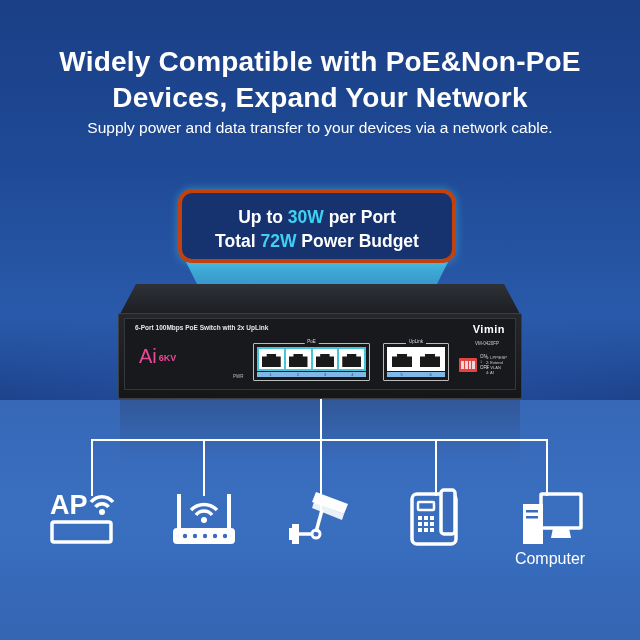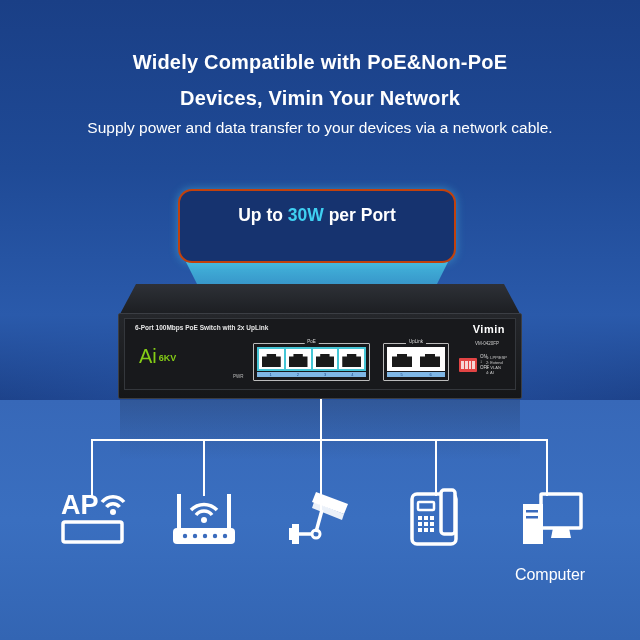--- a/index.html
+++ b/index.html
@@ -13,30 +13,30 @@
   .bg-lower {
     position: absolute; left: 0; top: 400px; width: 640px; height: 240px;
     background: linear-gradient(180deg, #3768b8 0%, #3a6fc0 50%, #3365b3 100%);
   }
   .bg-upper {
     position: absolute; left: 0; top: 0; width: 640px; height: 420px;
     background: linear-gradient(180deg, #1a3f86 0%, #1f4a96 40%, #2a5aab 75%, rgba(55,104,184,0) 100%);
   }
   .headline {
     position: absolute; left: 0; top: 44px; width: 640px;
-    text-align: center; font-weight: bold; font-size: 20px; line-height: 36px;
+    text-align: center; font-weight: bold; font-size: 28px; line-height: 36px;
     color: #fff; letter-spacing: 0.2px;
   }
   .subhead {
     position: absolute; left: 0; top: 119px; width: 640px;
     text-align: center; font-size: 15.5px; color: #fff;
   }
   .callout {
     position: absolute; left: 178px; top: 189px; width: 278px; height: 74px;
-    border: 2px solid #c2410c; border-radius: 14px;
+    border: 4px solid #c2410c; border-radius: 14px;
     background: #16336f;
     box-shadow: 0 0 10px rgba(79,208,236,0.45);
     text-align: center; padding-top: 12px;
     font-weight: bold; font-size: 17.5px; line-height: 24px; color: #fff;
   }
   .callout .hl { color: #3fd0f2; }
   .beam {
     position: absolute; left: 0; top: 0; width: 640px; height: 640px; pointer-events: none;
   }
   .switch-top {
@@ -47,21 +47,21 @@
   .switch-front {
     position: absolute; left: 118px; top: 313px; width: 404px; height: 86px;
     background: linear-gradient(180deg, #25272b 0%, #151618 100%);
     border: 1px solid #3b3e44; border-radius: 2px;
   }
   .switch-front .inner {
     position: absolute; left: 5px; top: 4px; right: 5px; bottom: 8px;
     border: 1px solid #34373c; background: #18191c;
   }
   .sw-title { position: absolute; left: 10px; top: 5px; font-size: 6.5px; font-weight: bold; color: #e6e6e6; }
-  .sw-ai { position: absolute; left: 14px; top: 26px; font-size: 20px; color: #84cc16; }
+  .sw-ai { position: absolute; left: 14px; top: 26px; font-size: 20px; color: #ec4899; }
   .sw-ai small { font-size: 9px; font-weight: bold; vertical-align: 2px; margin-left: 2px; }
   .sw-pwr { position: absolute; left: 108px; top: 55px; font-size: 4.5px; color: #bbb; }
   .sw-brand { position: absolute; right: 10px; top: 4px; font-size: 11px; font-weight: bold; color: #fff; letter-spacing: 0.5px; }
   .sw-model { position: absolute; right: 16px; top: 22px; font-size: 4.5px; color: #ccc; }
   .port-group {
     position: absolute; top: 24px; height: 38px; border: 1px solid #bbb; border-radius: 1px;
   }
   .port-group.poe { left: 128px; width: 117px; }
   .port-group.uplink { left: 258px; width: 66px; }
   .port-group .lbl {
@@ -98,38 +98,41 @@
   .device .label { position: absolute; left: 0; width: 120px; font-size: 16px; color: #fff; text-align: center; }
 </style>
 </head>
 <body>
 
 <div class="bg-upper"></div>
 <div class="bg-lower"></div>
 
 <div class="headline">
   <div>Widely Compatible with PoE&amp;Non-PoE</div>
-  <div>Devices, Vimin Your Network</div>
+  <div>Devices, Expand Your Network</div>
 </div>
 <div class="subhead">Supply power and data transfer to your devices via a network cable.</div>
 
 <svg class="beam" width="640" height="640">
   <defs>
     <linearGradient id="beamG" x1="0" y1="0" x2="0" y2="1">
       <stop offset="0" stop-color="#4fd6ef" stop-opacity="0.75"></stop>
       <stop offset="1" stop-color="#2fa8d0" stop-opacity="0.35"></stop>
     </linearGradient>
   </defs>
   <polygon points="186,262 448,262 420,318 214,318" fill="url(#beamG)"></polygon>
 </svg>
 
 <div class="callout">
   <div>
     <span>Up to </span><span class="hl">30W</span><span> per Port</span>
   </div>
+  <div>
+    <span>Total </span><span class="hl">72W</span><span> Power Budget</span>
+  </div>
 </div>
 
 <div class="switch-top"></div>
 <div class="switch-front">
   <div class="inner">
     <div class="sw-title">6-Port 100Mbps PoE Switch with 2x UpLink</div>
     <div class="sw-ai"><span>Ai</span><small>6KV</small></div>
     <div class="sw-pwr">PWR</div>
 
     <div class="port-group poe">
@@ -184,21 +187,21 @@
 </div>
 <div class="reflection"></div>
 
 <div class="tree-line" style="left:320px;top:399px;width:2px;height:118px;"></div>
 <div class="tree-line" style="left:91px;top:439px;width:457px;height:2px;"></div>
 <div class="tree-line" style="left:91px;top:439px;width:2px;height:57px;"></div>
 <div class="tree-line" style="left:203px;top:439px;width:2px;height:57px;"></div>
 <div class="tree-line" style="left:435px;top:439px;width:2px;height:57px;"></div>
 <div class="tree-line" style="left:546px;top:439px;width:2px;height:57px;"></div>
 
-<div class="device" style="left:33px;">
+<div class="device" style="left:22px;">
   <svg width="70" height="60" viewBox="0 0 70 60">
     <text x="3" y="26" fill="#fff" font-family="Liberation Sans, sans-serif" font-weight="bold" font-size="27">AP</text>
     <path d="M44 14 a14 14 0 0 1 22 0" stroke="#fff" stroke-width="3.5" fill="none"></path>
     <path d="M48.5 19 a8 8 0 0 1 13 0" stroke="#fff" stroke-width="3.5" fill="none"></path>
     <circle cx="55" cy="24" r="3" fill="#fff"></circle>
     <rect x="5" y="34" width="59" height="20" rx="2" stroke="#fff" stroke-width="3.5" fill="none"></rect>
   </svg>
 </div>
 
 <div class="device" style="left:144px;">
@@ -249,14 +252,14 @@
 </div>
 
 <div class="device" style="left:490px;">
   <svg width="70" height="60" viewBox="0 0 70 60">
     <rect x="26" y="6" width="40" height="34" rx="1" stroke="#fff" stroke-width="3.5" fill="none"></rect>
     <polygon points="38,40 54,40 56,50 36,50" fill="#fff"></polygon>
     <rect x="8" y="16" width="20" height="40" fill="#fff"></rect>
     <rect x="11" y="22" width="12" height="2.5" fill="#3a6bbd"></rect>
     <rect x="11" y="28" width="12" height="2.5" fill="#3a6bbd"></rect>
   </svg>
-  <div class="label" style="top:62px;margin-top:16px;">Computer</div>
+  <div class="label" style="top:62px;">Computer</div>
 </div>
 
 </body></html>

